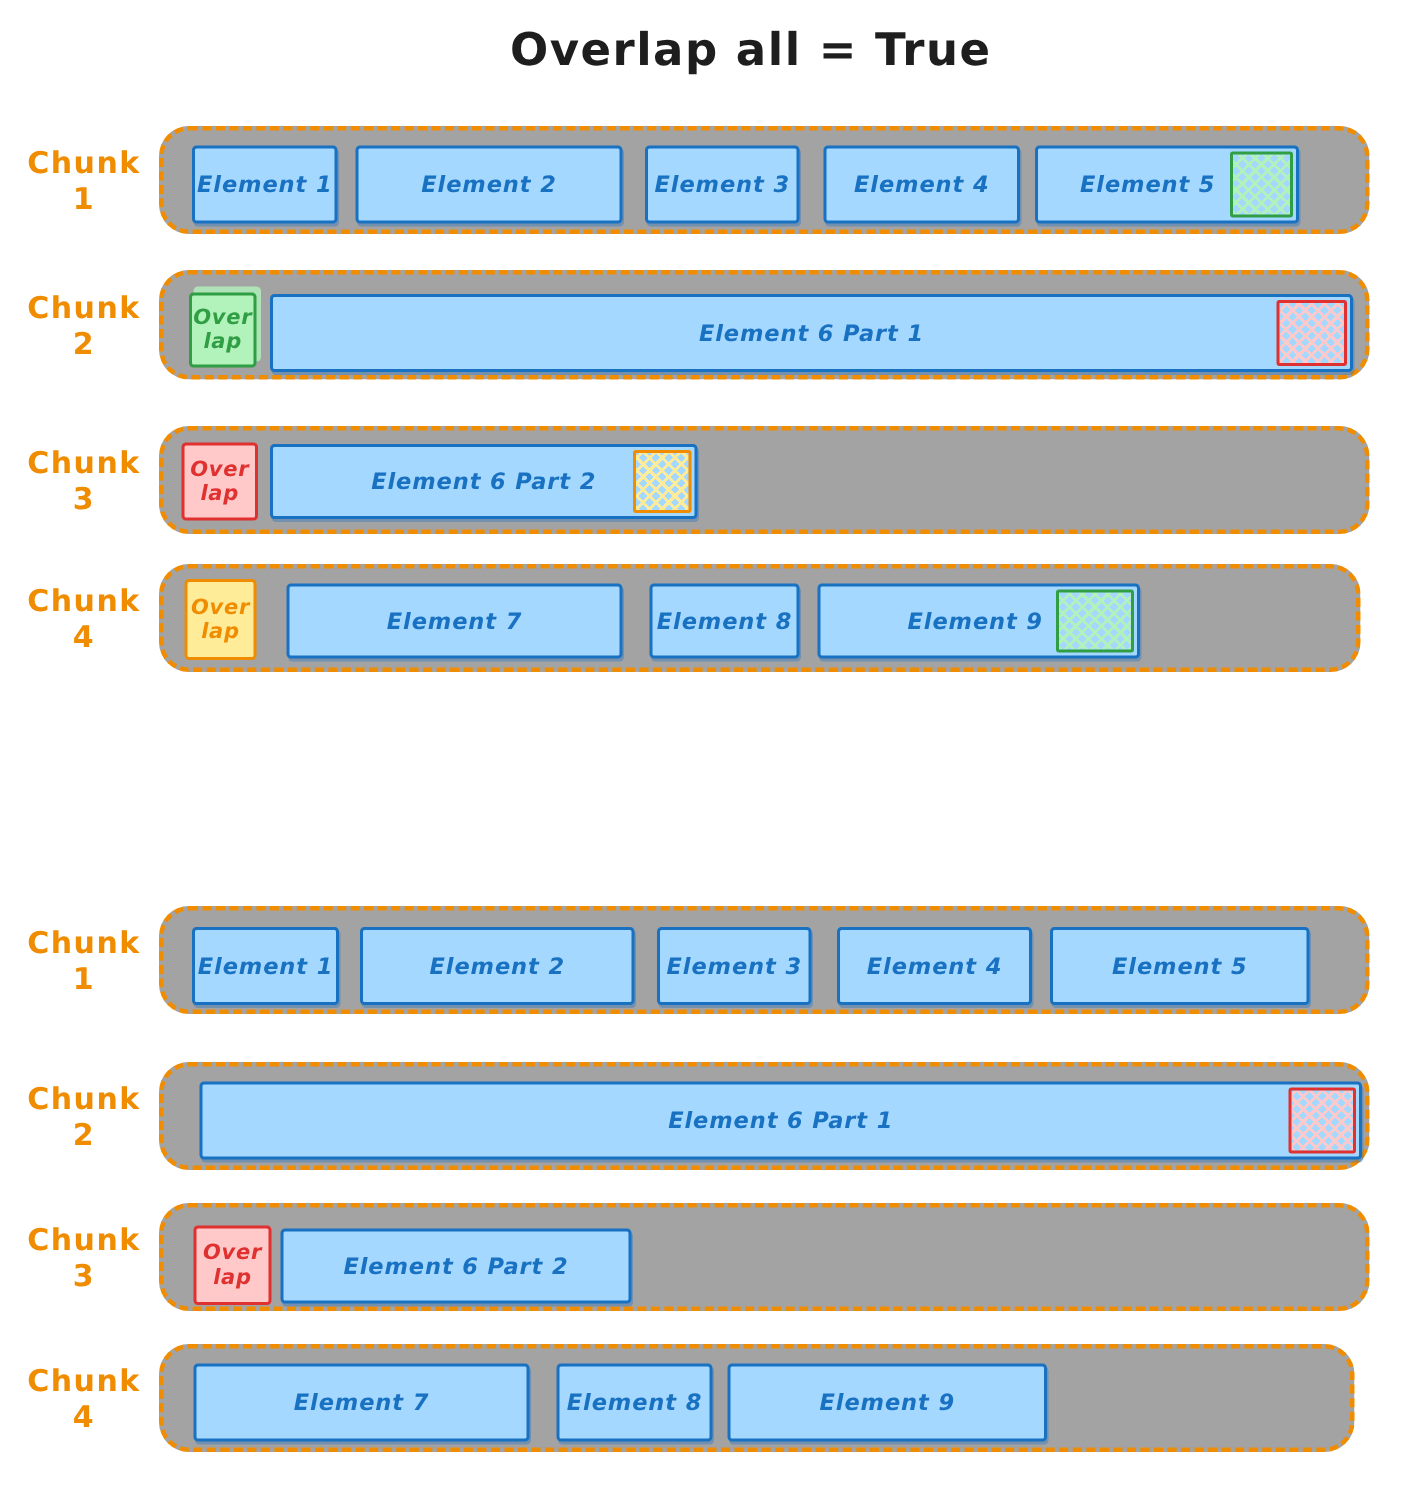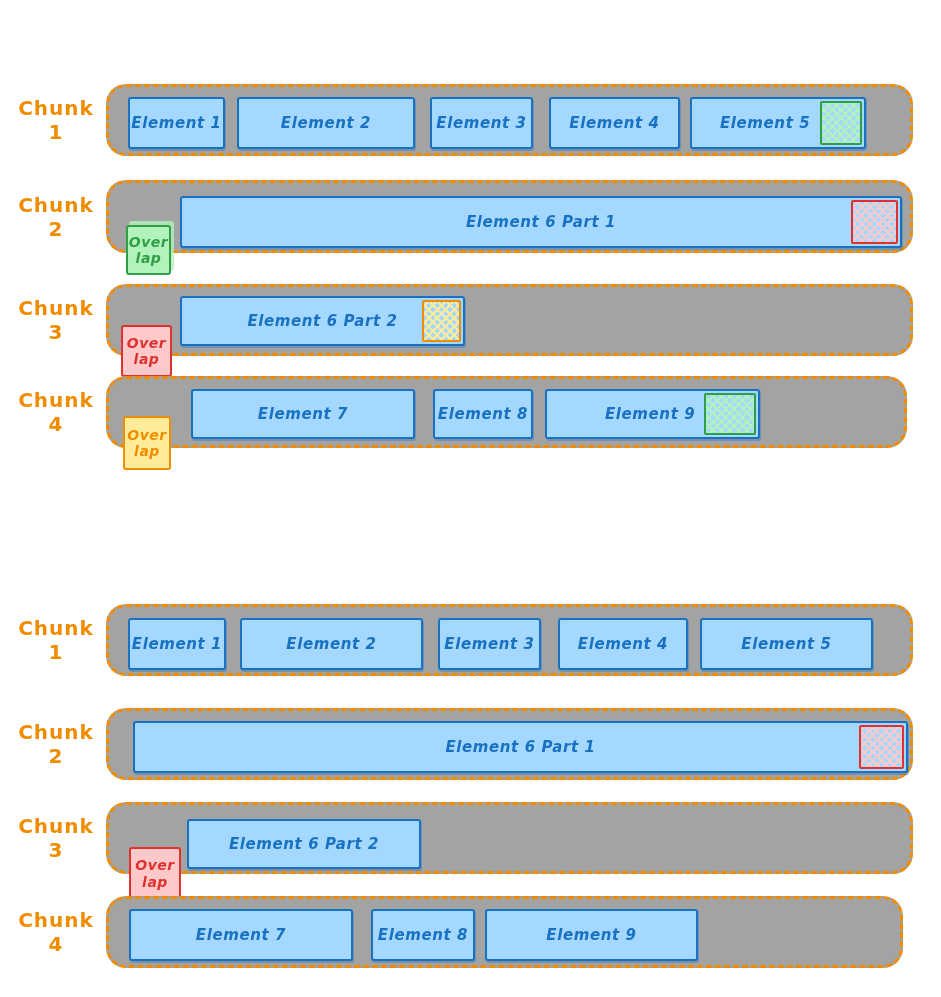--- a/index.html
+++ b/index.html
@@ -26,21 +26,21 @@
     display:flex;align-items:center;justify-content:center;
     box-shadow:1px 2px 0 rgba(25,113,194,0.35);
   }
   .el span{
     color:#1971c2;font-size:15px;font-weight:bold;letter-spacing:0.6px;
     white-space:nowrap;overflow:hidden;
   }
   .overlap{
     position:absolute;box-sizing:border-box;border-radius:3px;
     display:flex;flex-direction:column;align-items:center;justify-content:center;
-    font-size:14px;font-weight:bold;line-height:1.15;letter-spacing:0.5px;margin-top:30px;
+    font-size:14px;font-weight:bold;line-height:1.15;letter-spacing:0.5px;
   }
   .overlap-green{background:#b2f2bb;border:2.5px solid #2f9e44;color:#2f9e44;
     box-shadow:3px -4px 0 rgba(178,242,187,0.8);}
   .overlap-red{background:#ffc9c9;border:2.5px solid #e03131;color:#e03131;}
   .overlap-yellow{background:#ffec99;border:2.5px solid #f08c00;color:#f08c00;}
   .hatch{position:absolute;right:2px;top:2px;bottom:2px;box-sizing:border-box;border-radius:2px;}
   .hatch-green{
     border:2.5px solid #2f9e44;
     background:
       repeating-linear-gradient(45deg, rgba(178,242,187,0.95) 0 2px, transparent 2px 6px),
@@ -60,20 +60,21 @@
       repeating-linear-gradient(45deg, rgba(255,236,153,0.95) 0 2px, transparent 2px 6px),
       repeating-linear-gradient(-45deg, rgba(255,236,153,0.95) 0 2px, transparent 2px 6px),
       #a5d8ff;
   }
 </style>
 </head>
 <body>
 
 <div class="canvas">
 
+  <div class="section-title" style="top:16px">Overlap all = True</div>
 
   <div class="row" style="top:84px;height:72px">
     <div class="chunk-label">Chunk 1</div>
     <div class="chunk-box" style="width:807px">
       <div class="el" style="left:19px;top:10px;width:97px">
         <span>Element 1</span>
       </div>
       <div class="el" style="left:128px;top:10px;width:178px">
         <span>Element 2</span>
       </div>

